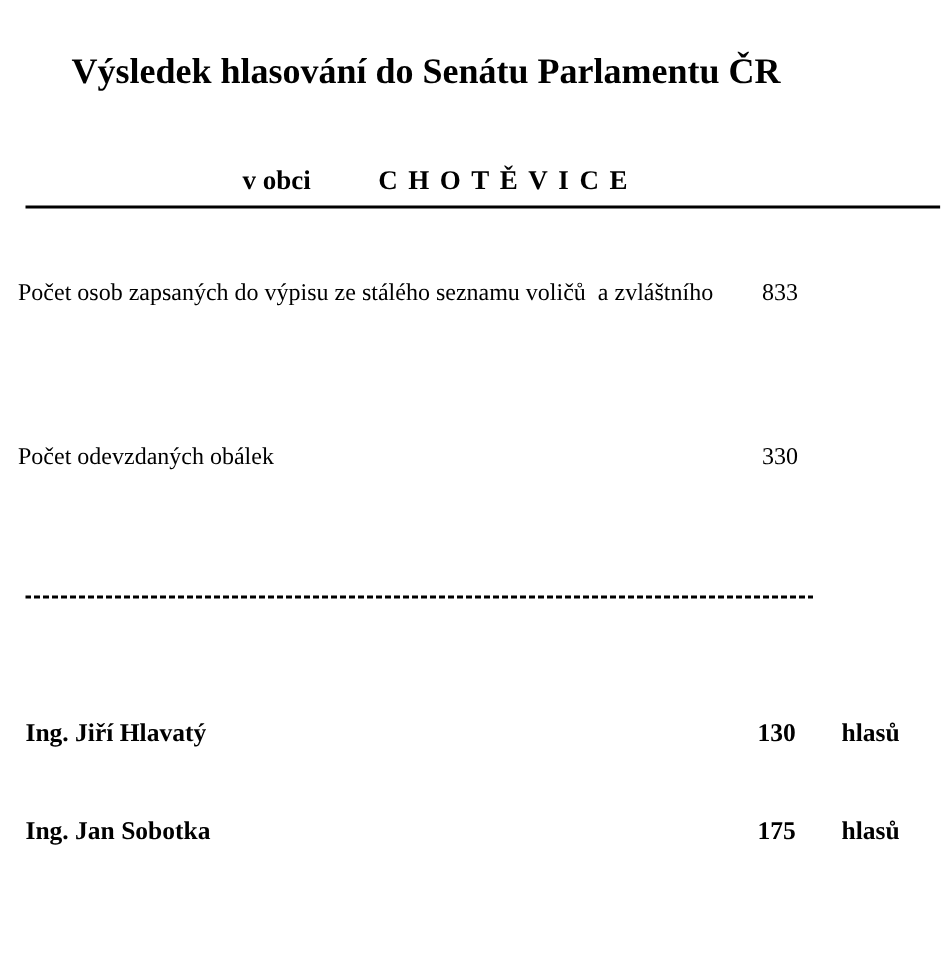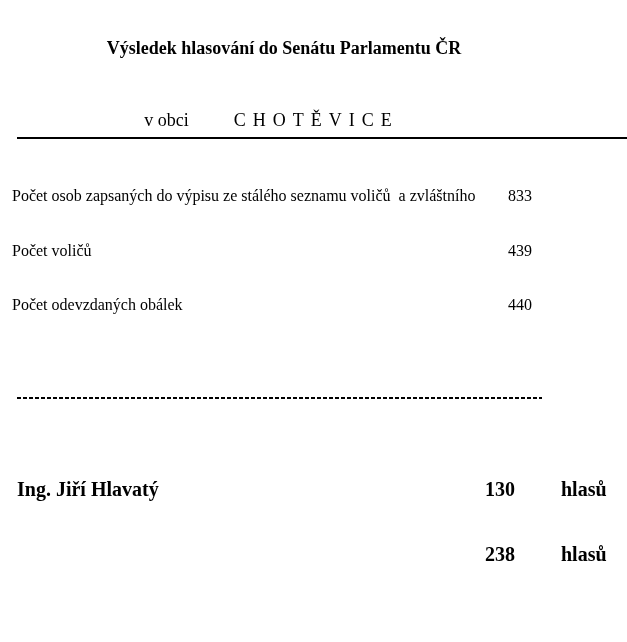--- a/index.html
+++ b/index.html
@@ -16,33 +16,34 @@
     font-family: "Liberation Serif", "DejaVu Serif", serif;
     overflow: hidden;
   }
   .title-block {
     position: absolute;
     top: 36px;
     left: 0;
     width: 568px;
     text-align: center;
     font-weight: bold;
-    font-size: 18px;
+    font-size: 24px;
     line-height: 25px;
   }
   .subtitle {
     position: absolute;
     top: 109px;
     left: 0;
     width: 543px;
     text-align: center;
-    font-weight: normal;
+    font-weight: bold;
     font-size: 18px;
     line-height: 22px;
     white-space: nowrap;
+    padding-left: 22px;
   }
   .subtitle .municipality {
     margin-left: 45px;
     letter-spacing: 7px;
   }
   .header-rule {
     position: absolute;
     top: 137px;
     left: 17px;
     width: 610px;
@@ -77,31 +78,31 @@
     width: 525px;
     height: 2px;
     background: repeating-linear-gradient(90deg, #000000 0 4px, transparent 4px 6px);
   }
   .candidate-row {
     position: absolute;
     left: 0;
     width: 627px;
     height: 24px;
     font-weight: bold;
-    font-size: 20px;
+    font-size: 17px;
     line-height: 22px;
   }
   .candidate-row .candidate-name {
     position: absolute;
     left: 17px;
     white-space: pre;
   }
   .candidate-row .candidate-votes {
     position: absolute;
-    left: 485px;
+    left: 505px;
   }
   .candidate-row .candidate-unit {
     position: absolute;
     left: 561px;
   }
   .candidate-row-0 { top: 478px; }
   .candidate-row-1 { top: 543px; }
 </style>
 </head>
 <body>
@@ -115,34 +116,31 @@
   <div class="subtitle">
     <span>v obci</span><span class="municipality">CHOTĚVICE</span>
   </div>
 
   <div class="header-rule"></div>
 
   <div class="stat-row stat-row-0">
     <span class="stat-label">Počet osob zapsaných do výpisu ze stálého seznamu voličů  a zvláštního</span>
     <span class="stat-value">833</span>
   </div>
-  <div class="stat-row stat-row-1">
-    <span class="stat-label">Počet voličů</span>
-    <span class="stat-value">439</span>
-  </div>
   <div class="stat-row stat-row-2">
     <span class="stat-label">Počet odevzdaných obálek</span>
-    <span class="stat-value">440</span>
+    <span class="stat-value">330</span>
   </div>
 
   <div class="dashed-separator"></div>
 
   <div class="candidate-row candidate-row-0">
     <span class="candidate-name">Ing. Jiří Hlavatý</span>
     <span class="candidate-votes">130</span>
     <span class="candidate-unit">hlasů</span>
   </div>
   <div class="candidate-row candidate-row-1">
-    <span class="candidate-votes">238</span>
+    <span class="candidate-name">Ing. Jan Sobotka</span>
+    <span class="candidate-votes">175</span>
     <span class="candidate-unit">hlasů</span>
   </div>
 
 </div>
 
 </body></html>

